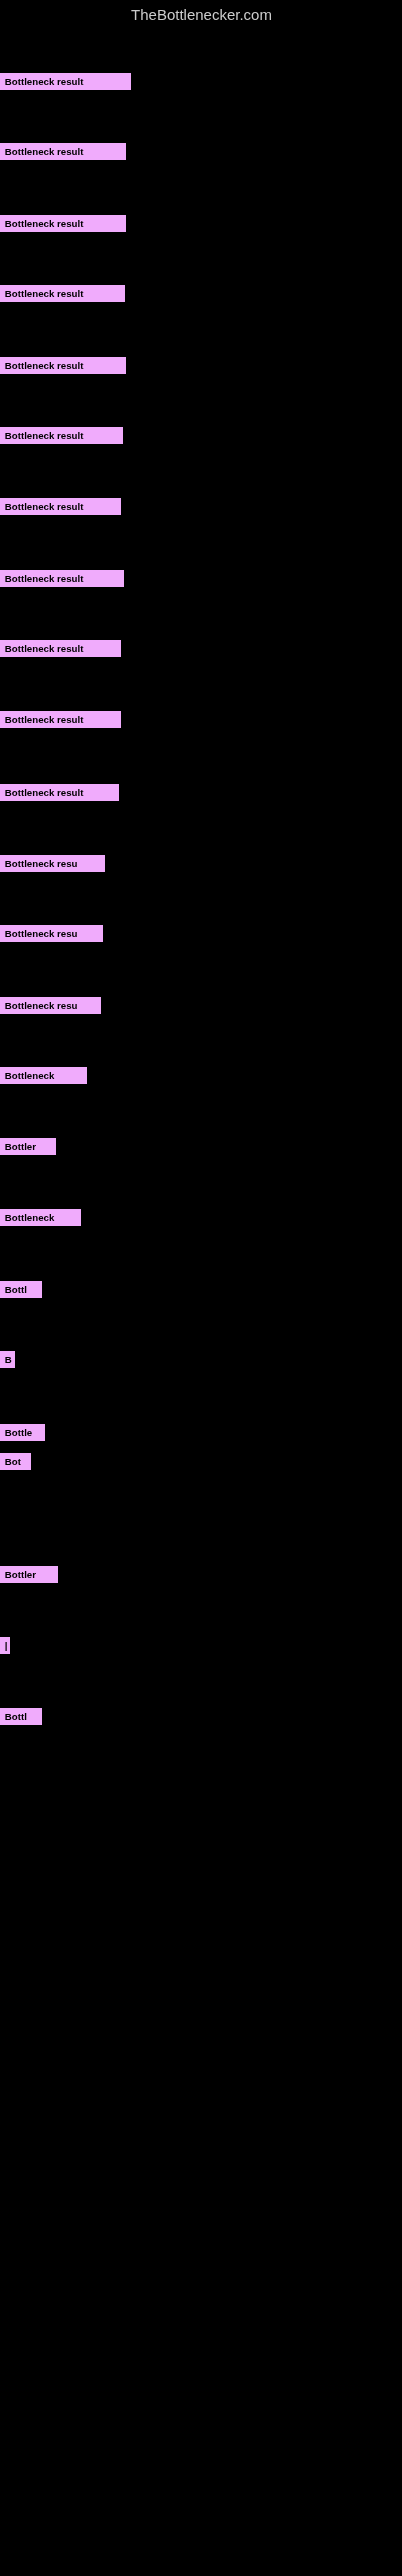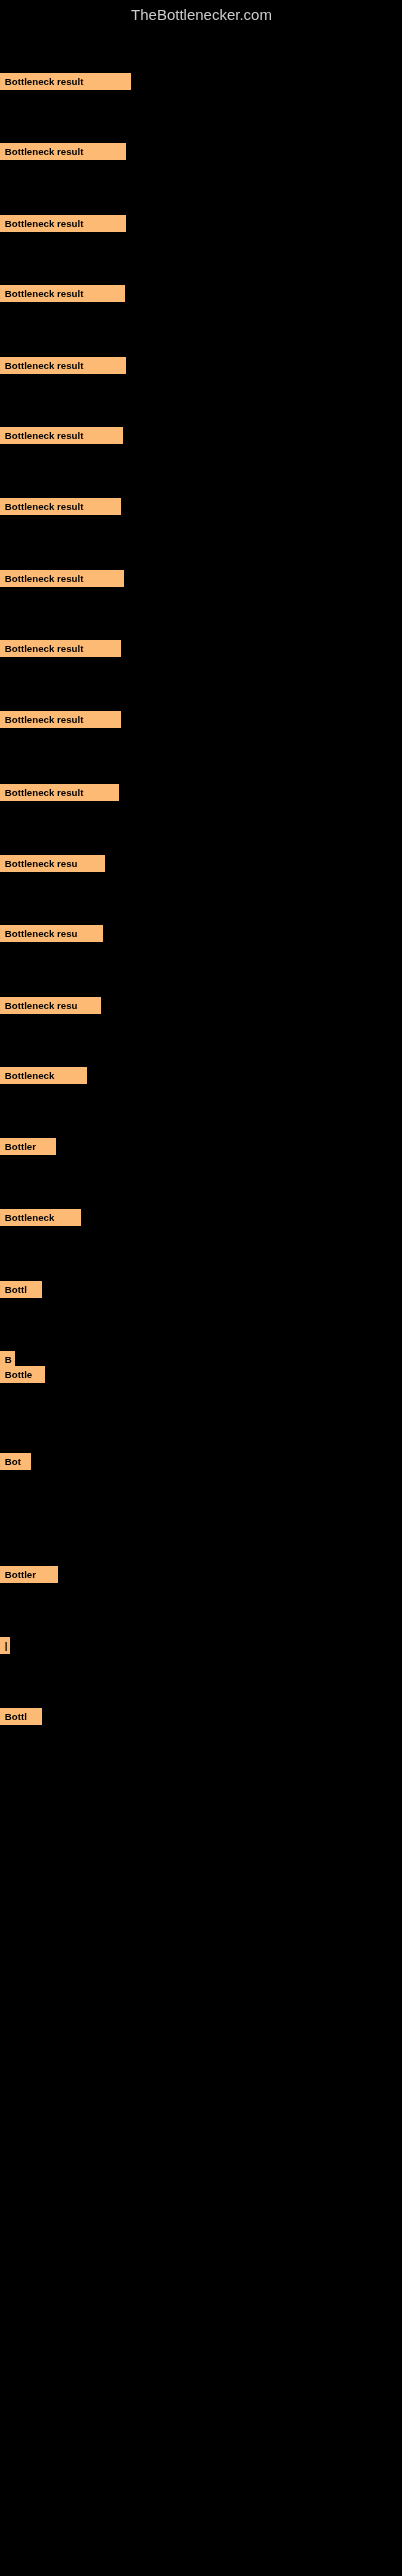--- a/index.html
+++ b/index.html
@@ -15,21 +15,21 @@
       position: relative;
     }
     .site-title {
       text-align: center;
       color: #ccc;
       font-size: 15px;
       padding: 6.4px 0 3.2px 0;
     }
     .bottleneck-bar {
       display: inline-block;
-      background-color: #fdba74;
+      background-color: #f0abfc;
       color: #000;
       font-size: 9.7px;
       font-weight: bold;
       padding: 3.2px 4.8px;
       white-space: nowrap;
       overflow: hidden;
       position: absolute;
       left: 0;
     }
   </style>
@@ -51,19 +51,19 @@
     <div class="bottleneck-bar" style="top: 684px; width: 121px; max-width: 121px;">Bottleneck result</div>
     <div class="bottleneck-bar" style="top: 757px; width: 119px; max-width: 119px;">Bottleneck result</div>
     <div class="bottleneck-bar" style="top: 828px; width: 105px; max-width: 105px;">Bottleneck resu</div>
     <div class="bottleneck-bar" style="top: 898px; width: 103px; max-width: 103px;">Bottleneck resu</div>
     <div class="bottleneck-bar" style="top: 970px; width: 101px; max-width: 101px;">Bottleneck resu</div>
     <div class="bottleneck-bar" style="top: 1040px; width: 87px; max-width: 87px;">Bottleneck</div>
     <div class="bottleneck-bar" style="top: 1111px; width: 56px; max-width: 56px;">Bottler</div>
     <div class="bottleneck-bar" style="top: 1182px; width: 81px; max-width: 81px;">Bottleneck</div>
     <div class="bottleneck-bar" style="top: 1254px; width: 42px; max-width: 42px;">Bottl</div>
     <div class="bottleneck-bar" style="top: 1324px; width: 14.5px; max-width: 14.5px;">B</div>
-    <div class="bottleneck-bar" style="top: 1339px; width: 63px; max-width: 45px;">Bottle</div>
+    <div class="bottleneck-bar" style="top: 1397px; width: 63px; max-width: 45px;">Bottle</div>
     <div class="bottleneck-bar" style="top: 1426px; width: 31px; max-width: 31px;">Bot</div>
     <div class="bottleneck-bar" style="top: 1539px; width: 58px; max-width: 58px;">Bottler</div>
     <div class="bottleneck-bar" style="top: 1610px; width: 8px; max-width: 8px;">|</div>
     <div class="bottleneck-bar" style="top: 1681px; width: 42px; max-width: 42px;">Bottl</div>
   </div>
 
 
 </body></html>

